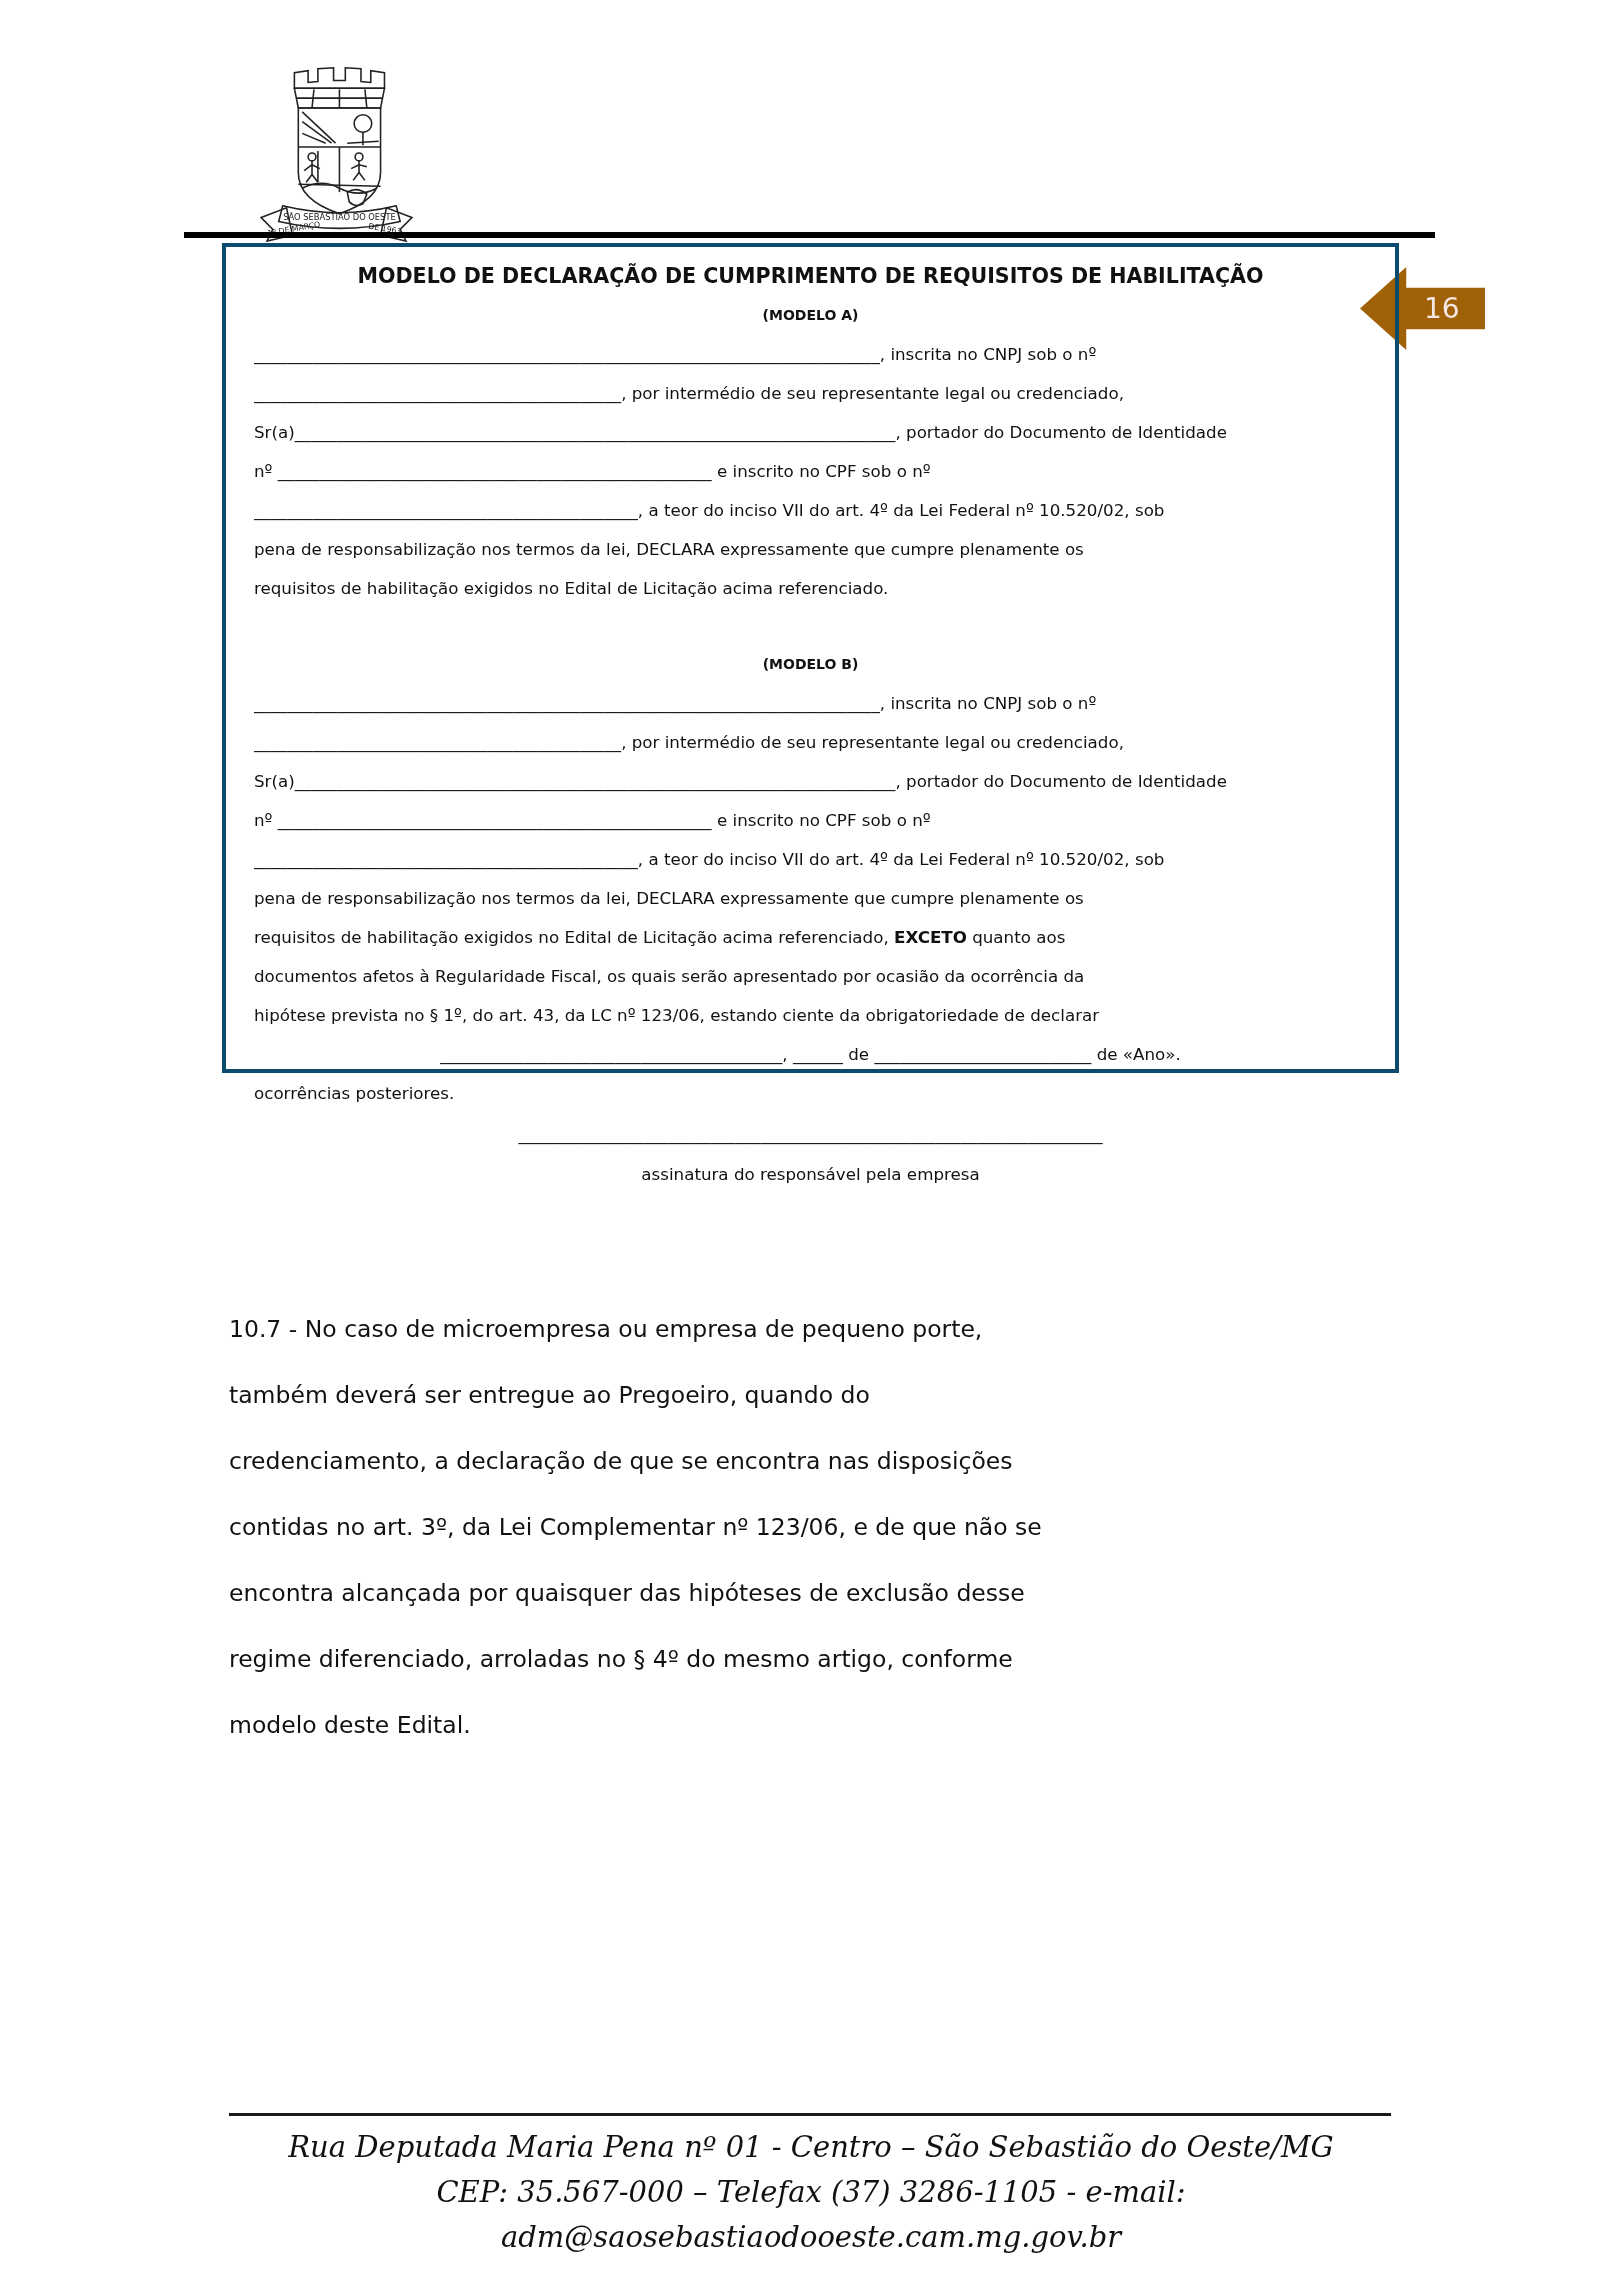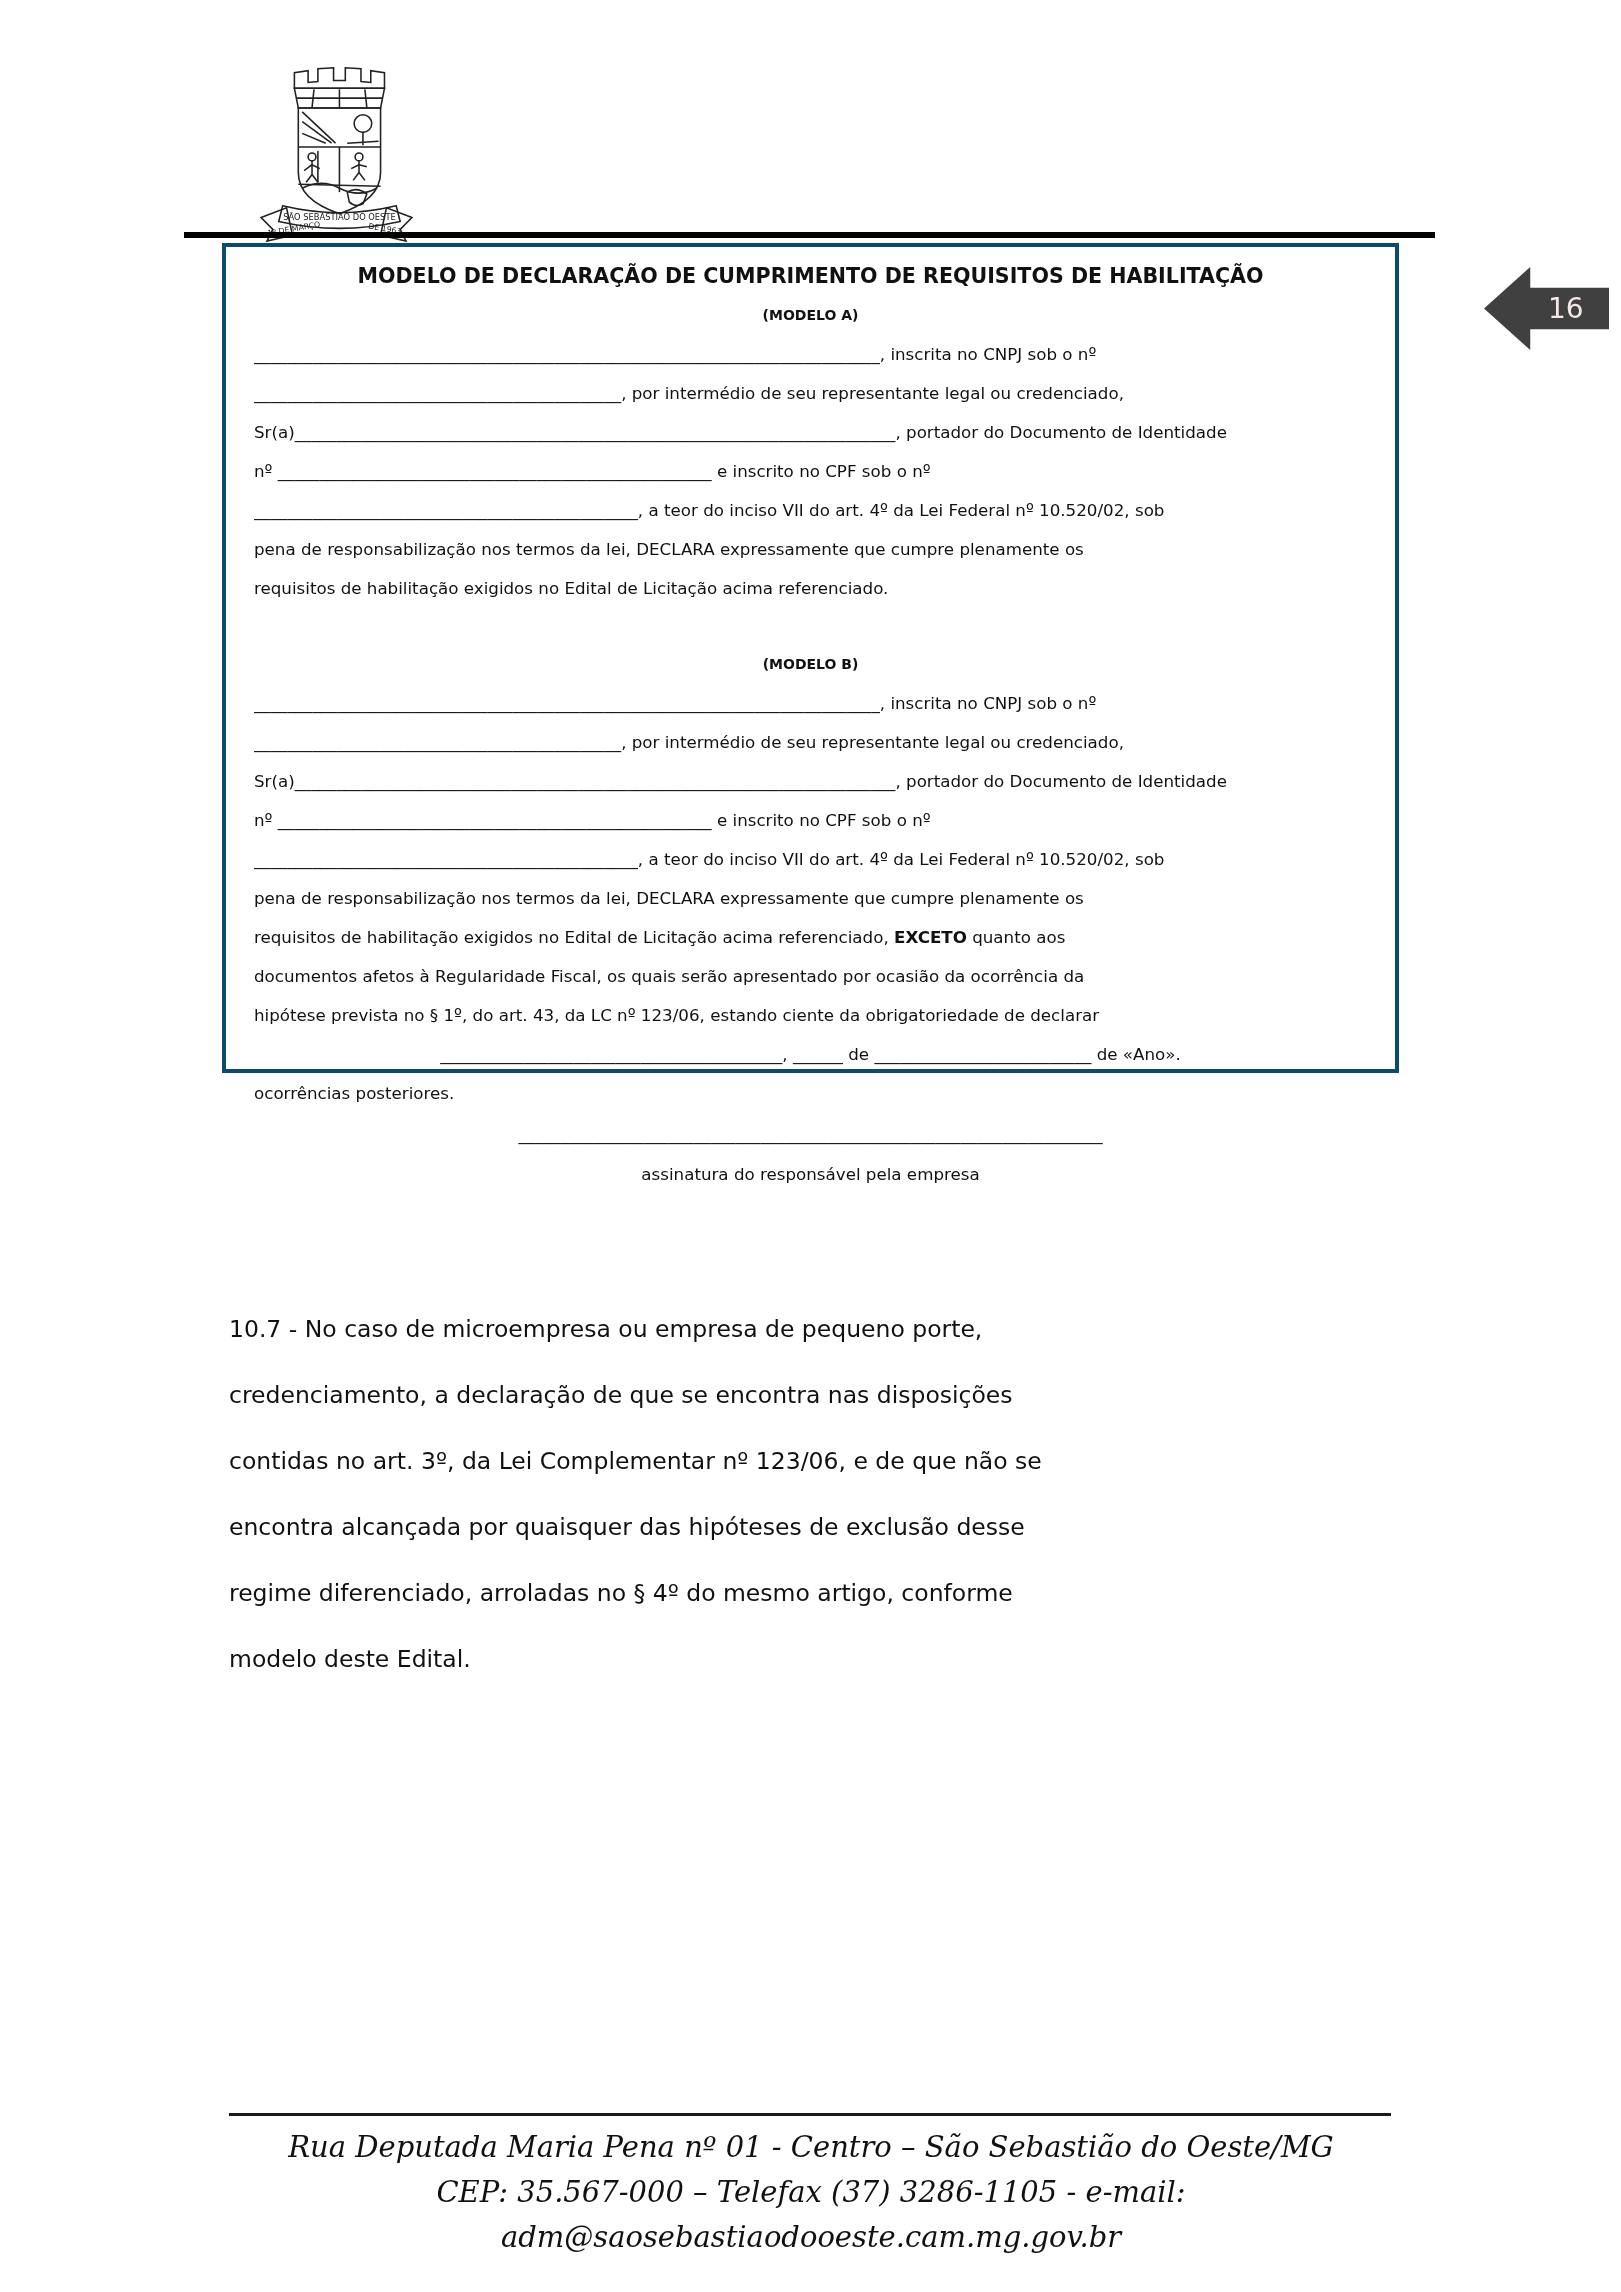--- a/index.html
+++ b/index.html
@@ -12,22 +12,22 @@
     overflow:hidden;
   }
   
   .logo{position:absolute;left:253px;top:57px;width:167px;height:188px;}
   .header-titles{position:absolute;left:392px;top:61px;width:1019px;text-align:center;
     font-family:"DejaVu Serif",serif;font-style:italic;font-weight:bold;}
   .header-title{font-size:45px;line-height:90px;letter-spacing:-1px;}
   .header-subtitle{font-size:32px;line-height:55px;letter-spacing:-0.5px;}
   .header-rule{position:absolute;left:184px;top:232px;width:1251px;height:5.9px;background:#000;}
   
-  .page-arrow{position:absolute;left:1484px;top:267px;width:125px;height:83px;
-    background:#404040;
+  .page-arrow{position:absolute;left:1360px;top:267px;width:125px;height:83px;
+    background:#a16207;
     clip-path:polygon(0 50%,37% 0,37% 25%,100% 25%,100% 75%,37% 75%,37% 100%);}
   .page-arrow .num{position:absolute;left:37%;right:6%;top:25%;bottom:25%;
     display:flex;align-items:center;justify-content:center;
     color:#f4e7e6;font-size:28px;line-height:1;}
   
   .modelo-box{position:absolute;left:222px;top:243px;width:1177px;height:830px;
     border:4px solid #0c4a6e;box-sizing:border-box;padding:9.8px 28px 0 28px;}
   .box-line{height:39px;line-height:39px;font-size:16.7px;white-space:nowrap;}
   .box-title{font-size:20.6px;font-weight:bold;text-align:center;white-space:nowrap;height:39px;line-height:39px;}
   .box-heading{font-size:14px;font-weight:bold;text-align:center;height:39px;line-height:39px;}
@@ -129,20 +129,21 @@
     <div class="box-line jline">hipótese prevista no § 1º, do art. 43, da LC nº 123/06, estando ciente da obrigatoriedade de declarar</div>
     <div class="box-line cline">_________________________________________, ______ de __________________________ de «Ano».</div>
 
     <div class="box-line lline">ocorrências posteriores.</div>
     <div class="box-line cline" style="height:43px;line-height:43px;">______________________________________________________________________</div>
     <div class="sig-caption">assinatura do responsável pela empresa</div>
   </div>
 
   <div class="body-text">
     <div class="body-line jline">10.7 - No caso de microempresa ou empresa de pequeno porte,</div>
+    <div class="body-line jline">também deverá ser entregue ao Pregoeiro, quando do</div>
     <div class="body-line jline">credenciamento, a declaração de que se encontra nas disposições</div>
     <div class="body-line jline">contidas no art. 3º, da Lei Complementar nº 123/06, e de que não se</div>
     <div class="body-line jline">encontra alcançada por quaisquer das hipóteses de exclusão desse</div>
     <div class="body-line jline">regime diferenciado, arroladas no § 4º do mesmo artigo, conforme</div>
     <div class="body-line lline">modelo deste Edital.</div>
   </div>
 
   <div class="footer-rule"></div>
   <div class="footer">
     <div class="footer-line1">Rua Deputada Maria Pena nº 01 - Centro – São Sebastião do Oeste/MG</div>

